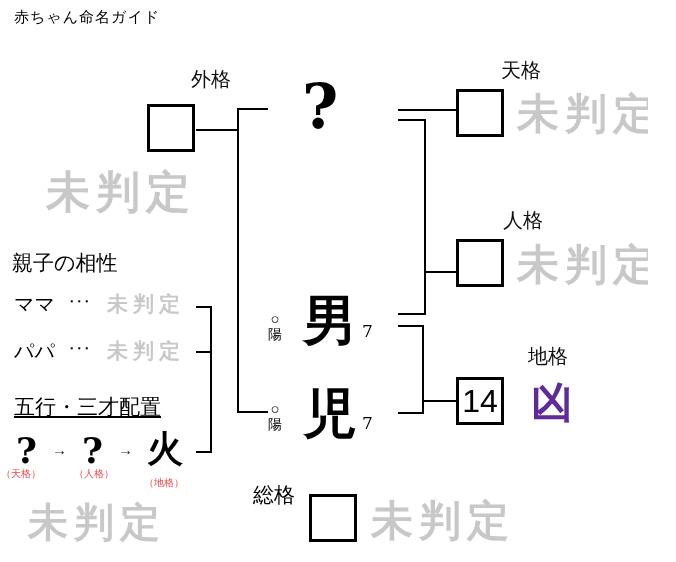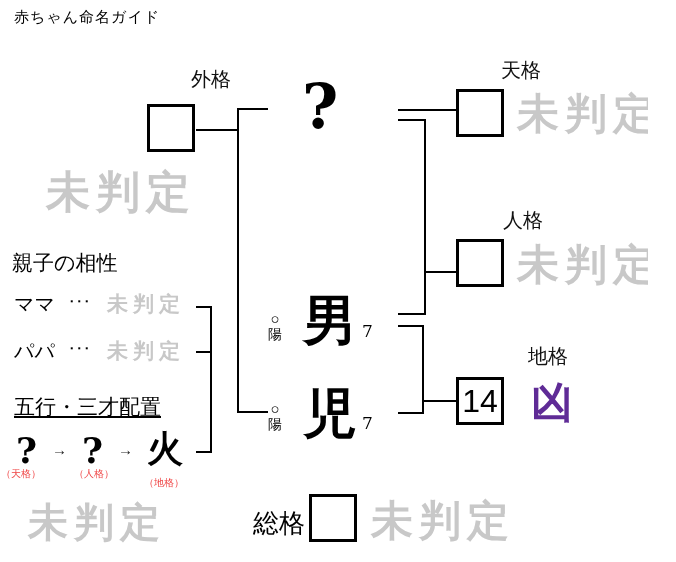--- a/index.html
+++ b/index.html
@@ -105,21 +105,21 @@
   <div class="abs gogyou-el" style="left:82px;top:432px;">?</div>
   <div class="abs gogyou-arrow" style="left:118px;top:441px;">→</div>
   <div class="abs gogyou-el" style="left:147px;top:430px;">火</div>
 
   <div class="abs kaku-note" style="left:1px;top:467px;">（天格）</div>
   <div class="abs kaku-note" style="left:74px;top:467px;">（人格）</div>
   <div class="abs kaku-note" style="left:144px;top:476px;">（地格）</div>
 
   <div class="abs wm" style="left:28px;top:495px;font-size:40px;">未判定</div>
 
-  <div class="abs" style="left:253px;top:506px;font-size:26px;">総格</div>
+  <div class="abs" style="left:253px;top:481px;font-size:21px;">総格</div>
   <div class="box" style="left:309px;top:494px;">
     <span class="val"></span>
   </div>
   <div class="abs wm wm-lg" style="left:371px;top:493px;">未判定</div>
 
   <div class="ln" style="left:196px;top:129px;width:42px;height:2px;"></div>
   <div class="ln" style="left:237px;top:108px;width:2px;height:305px;"></div>
   <div class="ln" style="left:237px;top:108px;width:31px;height:2px;"></div>
   <div class="ln" style="left:237px;top:411px;width:31px;height:2px;"></div>
 

